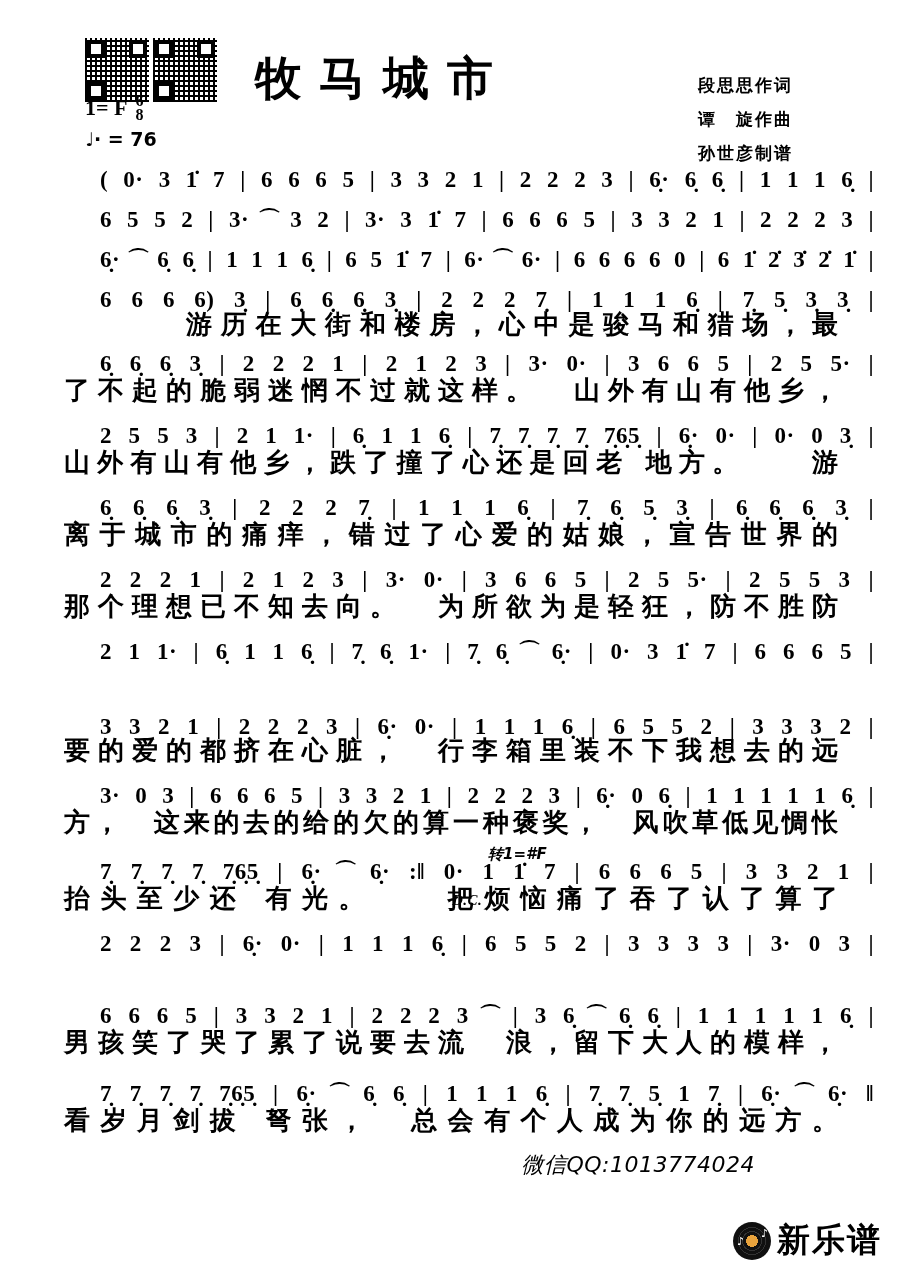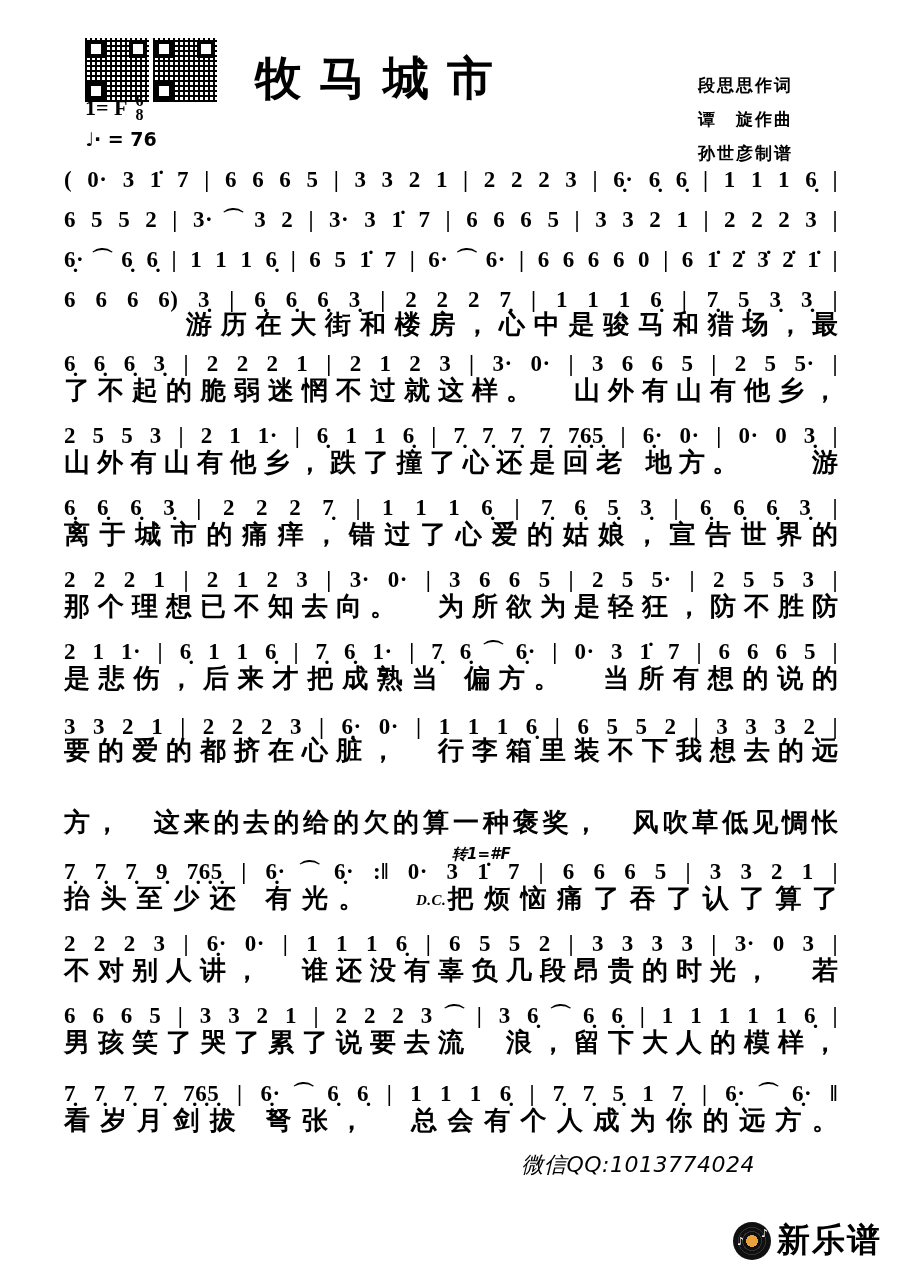--- a/index.html
+++ b/index.html
@@ -26,21 +26,21 @@
       font-size:19px;font-weight:bold;}
   .title{position:absolute;left:0;top:48px;width:748px;text-align:center;
       font-size:46px;font-weight:bold;letter-spacing:18px;text-indent:18px;
       font-family:"DejaVu Serif",serif;}
   .credits{position:absolute;left:698px;top:74px;width:134px;
       font-size:17px;font-weight:bold;font-family:"DejaVu Serif",serif;}
   .credit-line{display:flex;margin-bottom:11px;letter-spacing:2px;}
   
   .row{position:absolute;left:64px;width:774px;}
   .music{font-family:"Liberation Serif",serif;font-weight:bold;font-size:23px;line-height:27px;
-      text-align:justify;text-align-last:justify;letter-spacing:0.5px;}
+      text-align:justify;text-align-last:justify;letter-spacing:0.5px;margin-left:36px;}
   .lyric{font-family:"DejaVu Serif",serif;font-size:26px;line-height:32px;font-weight:600;
       text-align:justify;text-align-last:justify;}
   .indented{padding-left:122px;width:652px;}
   .ann-mod{position:absolute;left:388px;top:-17px;font-family:"DejaVu Sans",sans-serif;
       font-style:italic;font-weight:bold;font-size:15px;letter-spacing:0;}
   .ann-dc{position:absolute;left:352px;top:29px;font-family:Liberation Serif, serif;
       font-style:italic;font-weight:bold;font-size:15px;}
   
   .contact{position:absolute;right:145px;top:1150px;font-family:"DejaVu Sans",sans-serif;
       font-style:italic;font-weight:normal;font-size:22px;letter-spacing:0.5px;}
@@ -98,34 +98,33 @@
   <div class="row lyric indented" style="top:308px">游历在大街和楼房，心中是骏马和猎场，最</div>
   <div class="row music" style="top:350px">6̣ 6̣ 6̣ 3̣ | 2 2 2 1 | 2 1 2 3 | 3· 0· | 3 6 6 5 | 2 5 5· |</div>
   <div class="row lyric" style="top:374px">了不起的脆弱迷惘不过就这样。　山外有山有他乡，</div>
   <div class="row music" style="top:422px">2 5 5 3 | 2 1 1· | 6̣ 1 1 6̣ | 7̣ 7̣ 7̣ 7̣ 7̣6̣5̣ | 6̣· 0· | 0· 0 3̣ |</div>
   <div class="row lyric" style="top:446px">山外有山有他乡，跌了撞了心还是回老 地方。　　游</div>
   <div class="row music" style="top:494px">6̣ 6̣ 6̣ 3̣ | 2 2 2 7̣ | 1 1 1 6̣ | 7̣ 6̣ 5̣ 3̣ | 6̣ 6̣ 6̣ 3̣ |</div>
   <div class="row lyric" style="top:518px">离于城市的痛痒，错过了心爱的姑娘，宣告世界的</div>
   <div class="row music" style="top:566px">2 2 2 1 | 2 1 2 3 | 3· 0· | 3 6 6 5 | 2 5 5· | 2 5 5 3 |</div>
   <div class="row lyric" style="top:590px">那个理想已不知去向。　为所欲为是轻狂，防不胜防</div>
   <div class="row music" style="top:638px">2 1 1· | 6̣ 1 1 6̣ | 7̣ 6̣ 1· | 7̣ 6̣⌒6̣· | 0· 3 1̇ 7 | 6 6 6 5 |</div>
-  <div class="row lyric" style="top:662px">是悲伤，后来才把成熟当 偏方。　当所有想的说的</div>
   <div class="row music" style="top:713px">3 3 2 1 | 2 2 2 3 | 6̣· 0· | 1 1 1 6̣ | 6 5 5 2 | 3 3 3 2 |</div>
   <div class="row lyric" style="top:734px">要的爱的都挤在心脏，　行李箱里装不下我想去的远</div>
+  <div class="row music" style="top:782px">3· 0 3 | 6 6 6 5 | 3 3 2 1 | 2 2 2 3 | 6̣· 0 6̣ | 1 1 1 1 1 6̣ |</div>
   <div class="row lyric" style="top:806px">方，　这来的去的给的欠的算一种褒奖，　风吹草低见惆怅</div>
 
   <div class="row music" style="top:858px">
     <span class="ann-mod">转1=#F</span>
     <span class="ann-dc">D.C.</span>
-    <span>7̣ 7̣ 7̣ 9̣ 7̣6̣5̣ | 6̣·⌒6̣· :‖ 0· 3 1̇ 7 | 6 6 6 5 | 3 3 2 1 |</span>
+    <span>7̣ 7̣ 7̣ 7̣ 7̣6̣5̣ | 6̣·⌒6̣· :‖ 0· 1 1̇ 7 | 6 6 6 5 | 3 3 2 1 |</span>
   </div>
 
   <div class="row lyric" style="top:882px">抬头至少还 有光。　　把烦恼痛了吞了认了算了</div>
   <div class="row music" style="top:930px">2 2 2 3 | 6̣· 0· | 1 1 1 6̣ | 6 5 5 2 | 3 3 3 3 | 3· 0 3 |</div>
-  <div class="row lyric" style="top:954px">不对别人讲，　谁还没有辜负几段昂贵的时光，　若</div>
   <div class="row music" style="top:1002px">6 6 6 5 | 3 3 2 1 | 2 2 2 3⌒| 3 6̣⌒6̣ 6̣ | 1 1 1 1 1 6̣ |</div>
   <div class="row lyric" style="top:1026px">男孩笑了哭了累了说要去流　浪，留下大人的模样，</div>
   <div class="row music" style="top:1080px">7̣ 7̣ 7̣ 7̣ 7̣6̣5̣ | 6̣·⌒6̣ 6̣ | 1 1 1 6̣ | 7̣ 7̣ 5̣ 1 7̣ | 6̣·⌒6̣· ‖</div>
   <div class="row lyric" style="top:1104px">看岁月剑拔 弩张，　总会有个人成为你的远方。</div>
 
   <div class="contact">微信QQ:1013774024</div>
 
   <div class="brand">
     <span class="vinyl">
       <span class="n1">♪</span>

